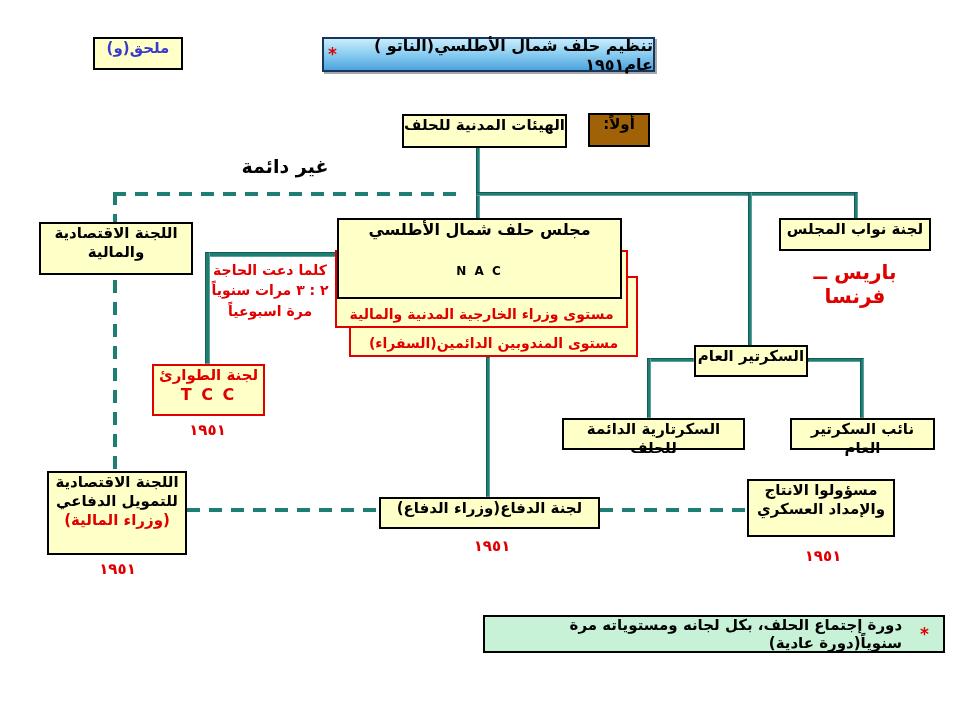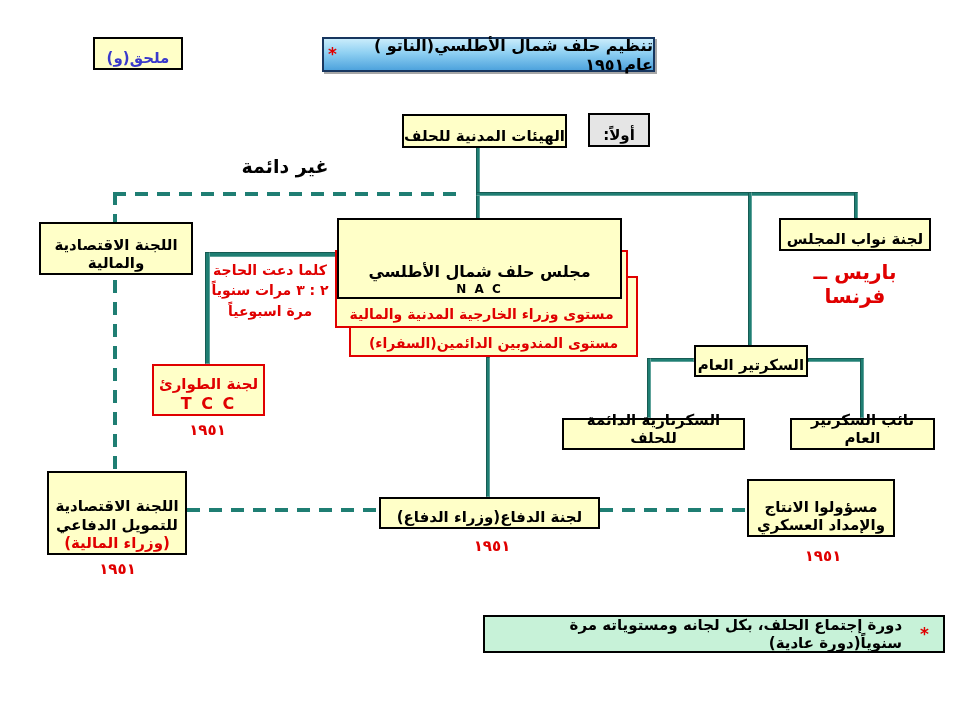--- a/index.html
+++ b/index.html
@@ -3,28 +3,28 @@
 <meta charset="utf-8">
 <style>
   html,body{margin:0;padding:0;}
   body{
     width:959px;height:719px;position:relative;background:#ffffff;
     font-family:"DejaVu Sans","Liberation Sans",sans-serif;
     overflow:hidden;
   }
   .box{
     position:absolute;background:#ffffc8;border:2px solid #000;
-    display:flex;flex-direction:column;align-items:center;justify-content:flex-end;
+    display:flex;flex-direction:column;align-items:center;justify-content:flex-start;
     font-weight:bold;text-align:center;direction:rtl;color:#000;
     font-size:15px;line-height:1.25;z-index:3;box-sizing:border-box;
   }
   .red-border{border-color:#e00000;}
   .red-text{color:#e00000;}
   .blue-text{color:#3a3acc;}
-  .white-bg{background:#e5e5e5;}
+  .white-bg{background:#a16207;}
   .title-box{
     position:absolute;display:flex;align-items:center;justify-content:center;
     direction:rtl;font-weight:bold;font-size:16px;color:#000;
     background:linear-gradient(to bottom,#c9ecfb 0%,#8fd0f2 45%,#4ea3dd 100%);
     border:2px solid #17365f;z-index:3;box-sizing:border-box;
     box-shadow:2px 2px 0 rgba(60,60,60,0.45);
   }
   .line{position:absolute;background:#1f7e73;z-index:1;
     box-shadow:inset 1px 1px 0 rgba(0,0,0,0.28), inset -1px -1px 0 rgba(255,255,255,0.28);}
   .dash-h{position:absolute;z-index:1;
@@ -88,21 +88,21 @@
   <span>اللجنة الاقتصادية</span>
   <span>والمالية</span>
 </div>
 
 <div class="box red-border" style="left:349px;top:276px;width:289px;height:81px;z-index:2;border-width:2px;">
   <span class="stack-text">مستوى المندوبين الدائمين(السفراء)</span>
 </div>
 <div class="box red-border" style="left:335px;top:250px;width:293px;height:78px;z-index:3;border-width:2px;">
   <span class="stack-text">مستوى وزراء الخارجية المدنية والمالية</span>
 </div>
-<div class="box" style="left:337px;top:218px;width:285px;height:81px;z-index:4;">
+<div class="box" style="left:337px;top:218px;width:285px;height:81px;z-index:4;gap:24px;">
   <span style="font-size:16px;">مجلس حلف شمال الأطلسي</span>
   <span style="font-size:12px;letter-spacing:2px;">N A C</span>
 </div>
 
 <div class="label red-text" style="left:205px;top:260px;width:130px;font-size:14px;line-height:1.45;">
   <div>كلما دعت الحاجة</div>
   <div>٢ : ٣ مرات سنوياً</div>
   <div>مرة اسبوعياً</div>
 </div>
 

